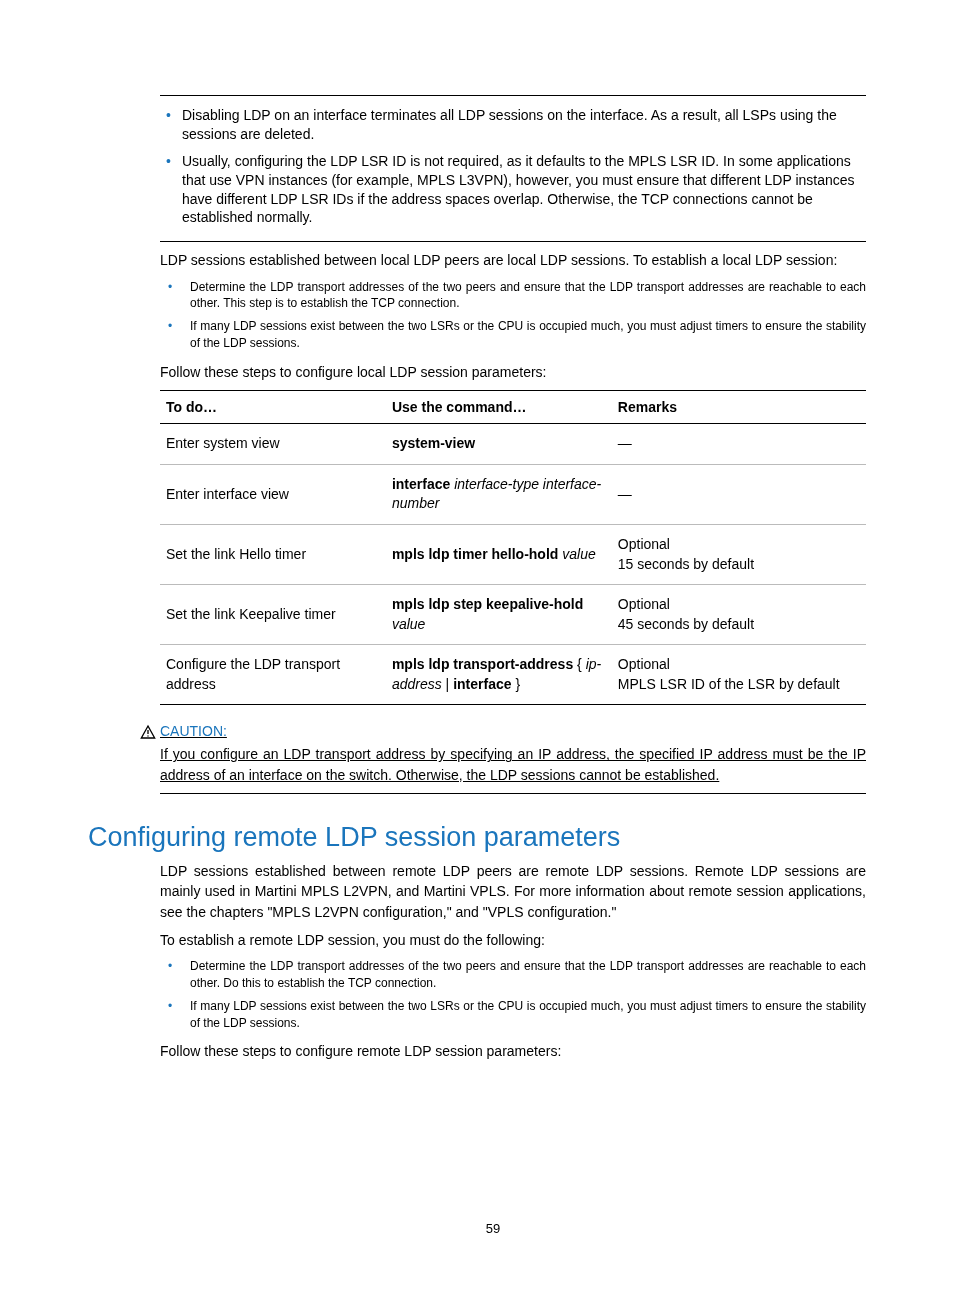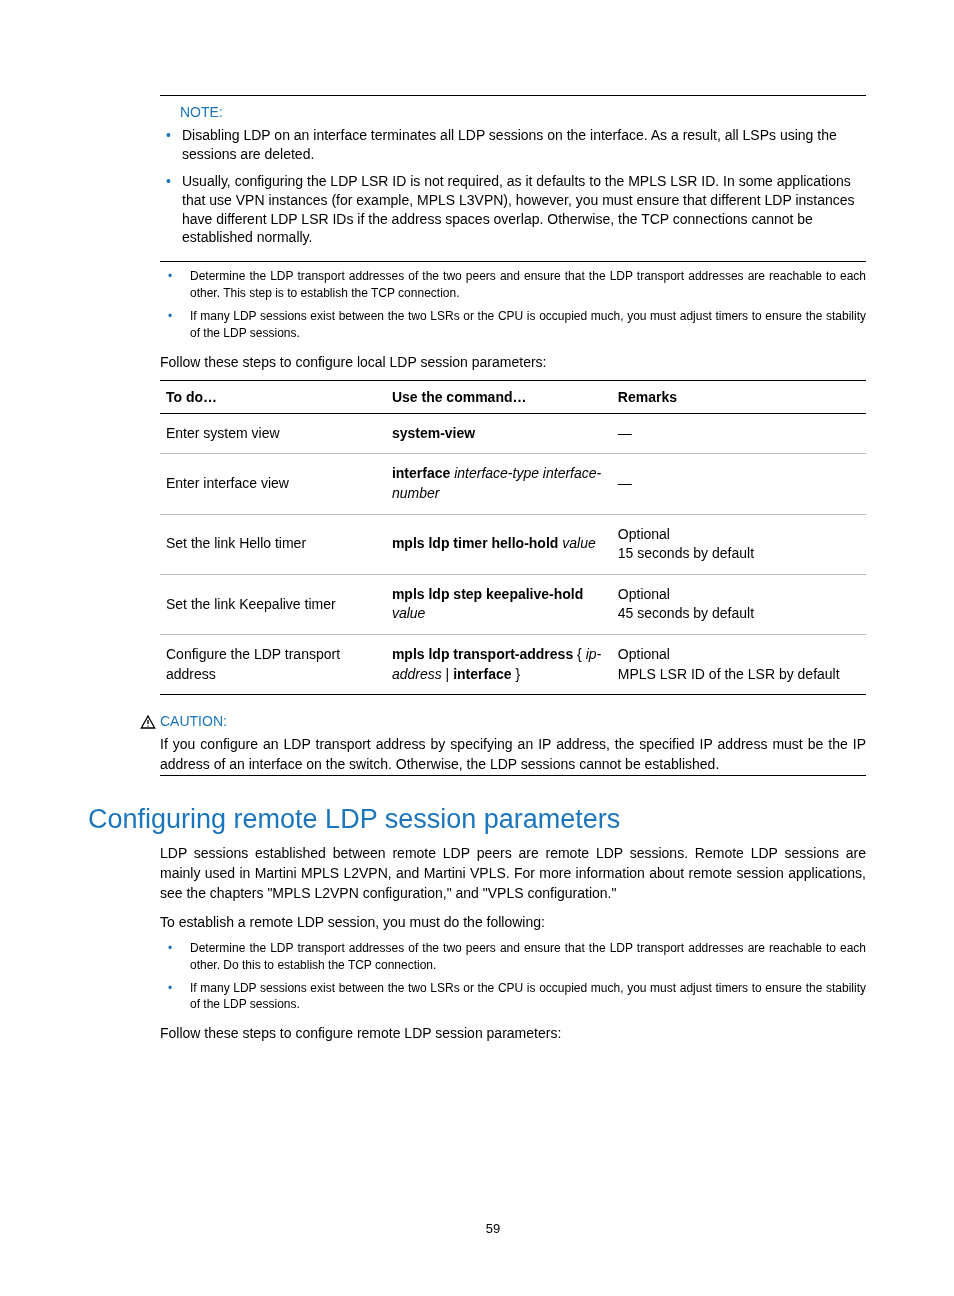--- a/index.html
+++ b/index.html
@@ -124,46 +124,48 @@
     margin-right: 4px;
     margin-top: 1px;
     flex: 0 0 auto;
   }
   .caution-label {
     color: #1a75bc;
     font-size: 14px;
   }
   .caution-box {
     border-bottom: 1px solid #000;
+    padding-bottom: 8px;
+    text-decoration: underline;
   }
   .page-number {
     position: absolute;
     bottom: 60px;
     left: 16px;
     width: 100%;
     text-align: center;
     font-size: 13px;
   }
   b { font-weight: bold; }
   i { font-style: italic; }
 </style>
 </head>
 <body>
 
 <div class="page">
   <div class="content">
 
     <div class="note-box">
-      <div class="note-label">NOTE:</div>
       <ul class="note-list">
         <li>Disabling LDP on an interface terminates all LDP sessions on the interface. As a result, all LSPs using the sessions are deleted.</li>
         <li>Usually, configuring the LDP LSR ID is not required, as it defaults to the MPLS LSR ID. In some applications that use VPN instances (for example, MPLS L3VPN), however, you must ensure that different LDP instances have different LDP LSR IDs if the address spaces overlap. Otherwise, the TCP connections cannot be established normally.</li>
       </ul>
     </div>
 
+    <p class="body-text">LDP sessions established between local LDP peers are local LDP sessions. To establish a local LDP session:</p>
     <ul class="bullet-list">
       <li>Determine the LDP transport addresses of the two peers and ensure that the LDP transport addresses are reachable to each other. This step is to establish the TCP connection.</li>
       <li>If many LDP sessions exist between the two LSRs or the CPU is occupied much, you must adjust timers to ensure the stability of the LDP sessions.</li>
     </ul>
     <p class="body-text">Follow these steps to configure local LDP session parameters:</p>
 
     <table>
       <thead>
         <tr>
           <th class="col1">To do…</th>

